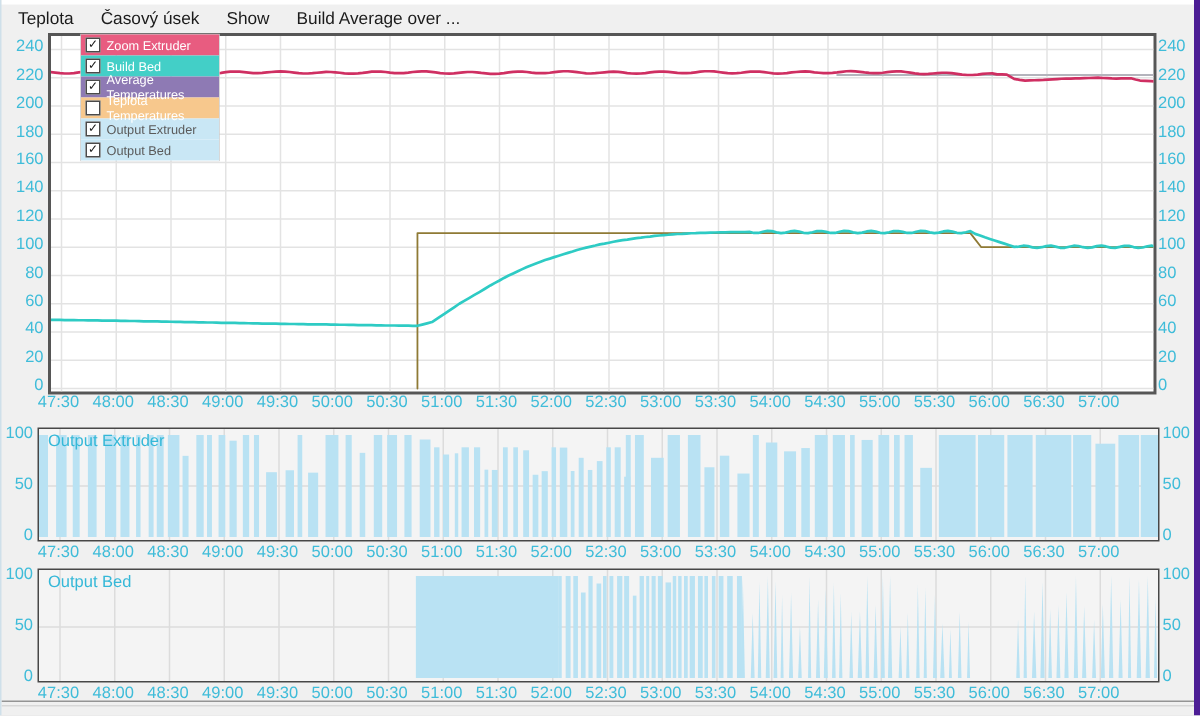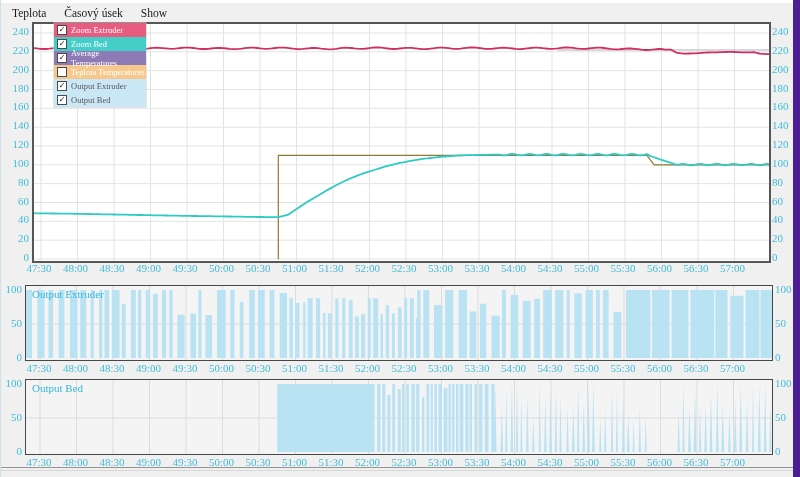--- a/index.html
+++ b/index.html
@@ -1,19 +1,19 @@
 <!DOCTYPE html>
 <html><head>
 <meta charset="utf-8">
 <style>
   html,body{margin:0;padding:0;background:#e8e8e8;}
   #app{
     position:relative;width:800px;height:477px;background:#f0f0f0;
-    font-family:Liberation Serif, serif;overflow:hidden;
-    border-left:1px solid #cfe0ea;border-right:7px solid #4c1d95;box-sizing:border-box;
+    font-family:Liberation Sans, sans-serif;overflow:hidden;
+    border-left:1px solid #cfe0ea;border-right:4px solid #4c1d95;box-sizing:border-box;
   }
   #topstrip{position:absolute;left:0;top:0;width:100%;height:3px;background:#ffffff;}
   #menubar{position:absolute;left:2px;top:3px;height:19px;display:flex;align-items:center;}
   .menu-item{padding:2px 9px;font-size:11.5px;color:#1b1b1b;cursor:default;white-space:nowrap;}
   
   #main-plot{position:absolute;left:31px;top:22px;width:735px;height:237px;background:#ffffff;
     border:2px solid #565656;box-sizing:content-box;}
   #main-plot svg,#out1 svg,#out2 svg{position:absolute;left:0;top:0;}
   .axis-label{position:absolute;font-size:11px;color:#3fbcd9;line-height:12px;}
   .chart-title{position:absolute;left:31px;top:22px;width:735px;text-align:center;
@@ -33,20 +33,21 @@
 </style>
 </head>
 <body>
 
 <div id="app">
   <div id="topstrip"></div>
   <div id="menubar">
       <div class="menu-item">Teplota</div>
       <div class="menu-item">Časový úsek</div>
       <div class="menu-item">Show</div>
+      <div class="menu-item">Build Average over ...</div>
     </div>
 
   <div class="chart-title">Posledních 60 minut</div>
 
   <div id="main-plot">
     <svg id="main-svg" width="735" height="237">
         <line x1="0" y1="9" x2="735" y2="9" stroke="#e3e3e3" stroke-width="1"></line>
         <line x1="0" y1="27.833333333333343" x2="735" y2="27.833333333333343" stroke="#e3e3e3" stroke-width="1"></line>
         <line x1="0" y1="46.66666666666666" x2="735" y2="46.66666666666666" stroke="#e3e3e3" stroke-width="1"></line>
         <line x1="0" y1="65.5" x2="735" y2="65.5" stroke="#e3e3e3" stroke-width="1"></line>
@@ -86,21 +87,21 @@
       </svg>
   </div>
 
   <div id="legend">
       <div class="legend-row" style="background: rgb(232, 92, 128); color: rgb(255, 255, 255);">
         <span class="cbx">✓</span>
         <span>Zoom Extruder</span>
       </div>
       <div class="legend-row" style="background: rgb(67, 207, 199); color: rgb(255, 255, 255);">
         <span class="cbx">✓</span>
-        <span>Zoom Bed</span>
+        <span>Build Bed</span>
       </div>
       <div class="legend-row" style="background: rgb(142, 122, 180); color: rgb(255, 255, 255);">
         <span class="cbx">✓</span>
         <span>Average Temperatures</span>
       </div>
       <div class="legend-row" style="background: rgb(247, 200, 141); color: rgb(255, 255, 255);">
         <span class="cbx"></span>
         <span>Teplota Temperatures</span>
       </div>
       <div class="legend-row" style="background: rgb(201, 231, 245); color: rgb(90, 90, 90);">

